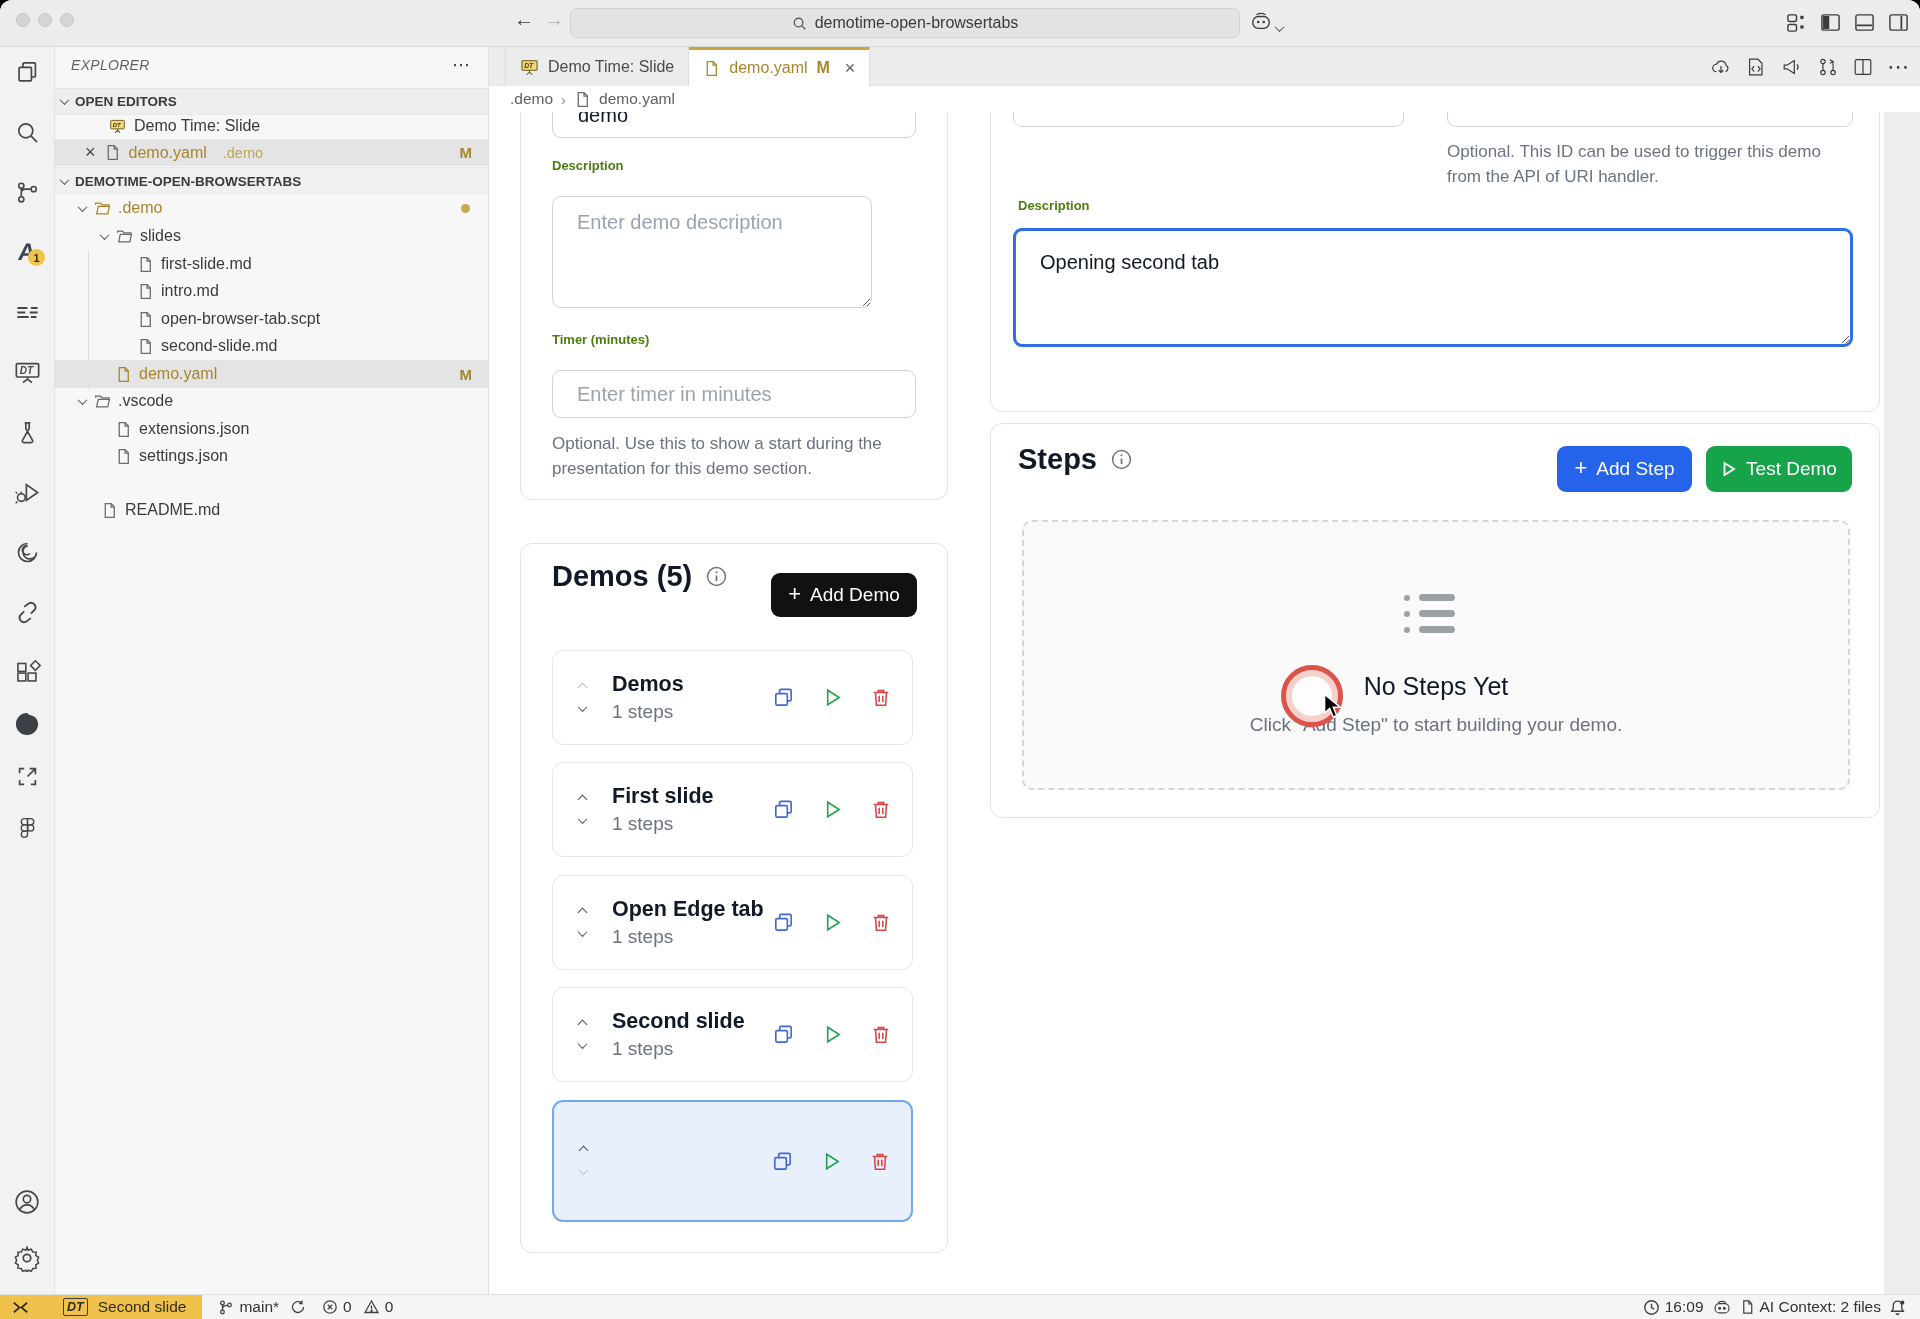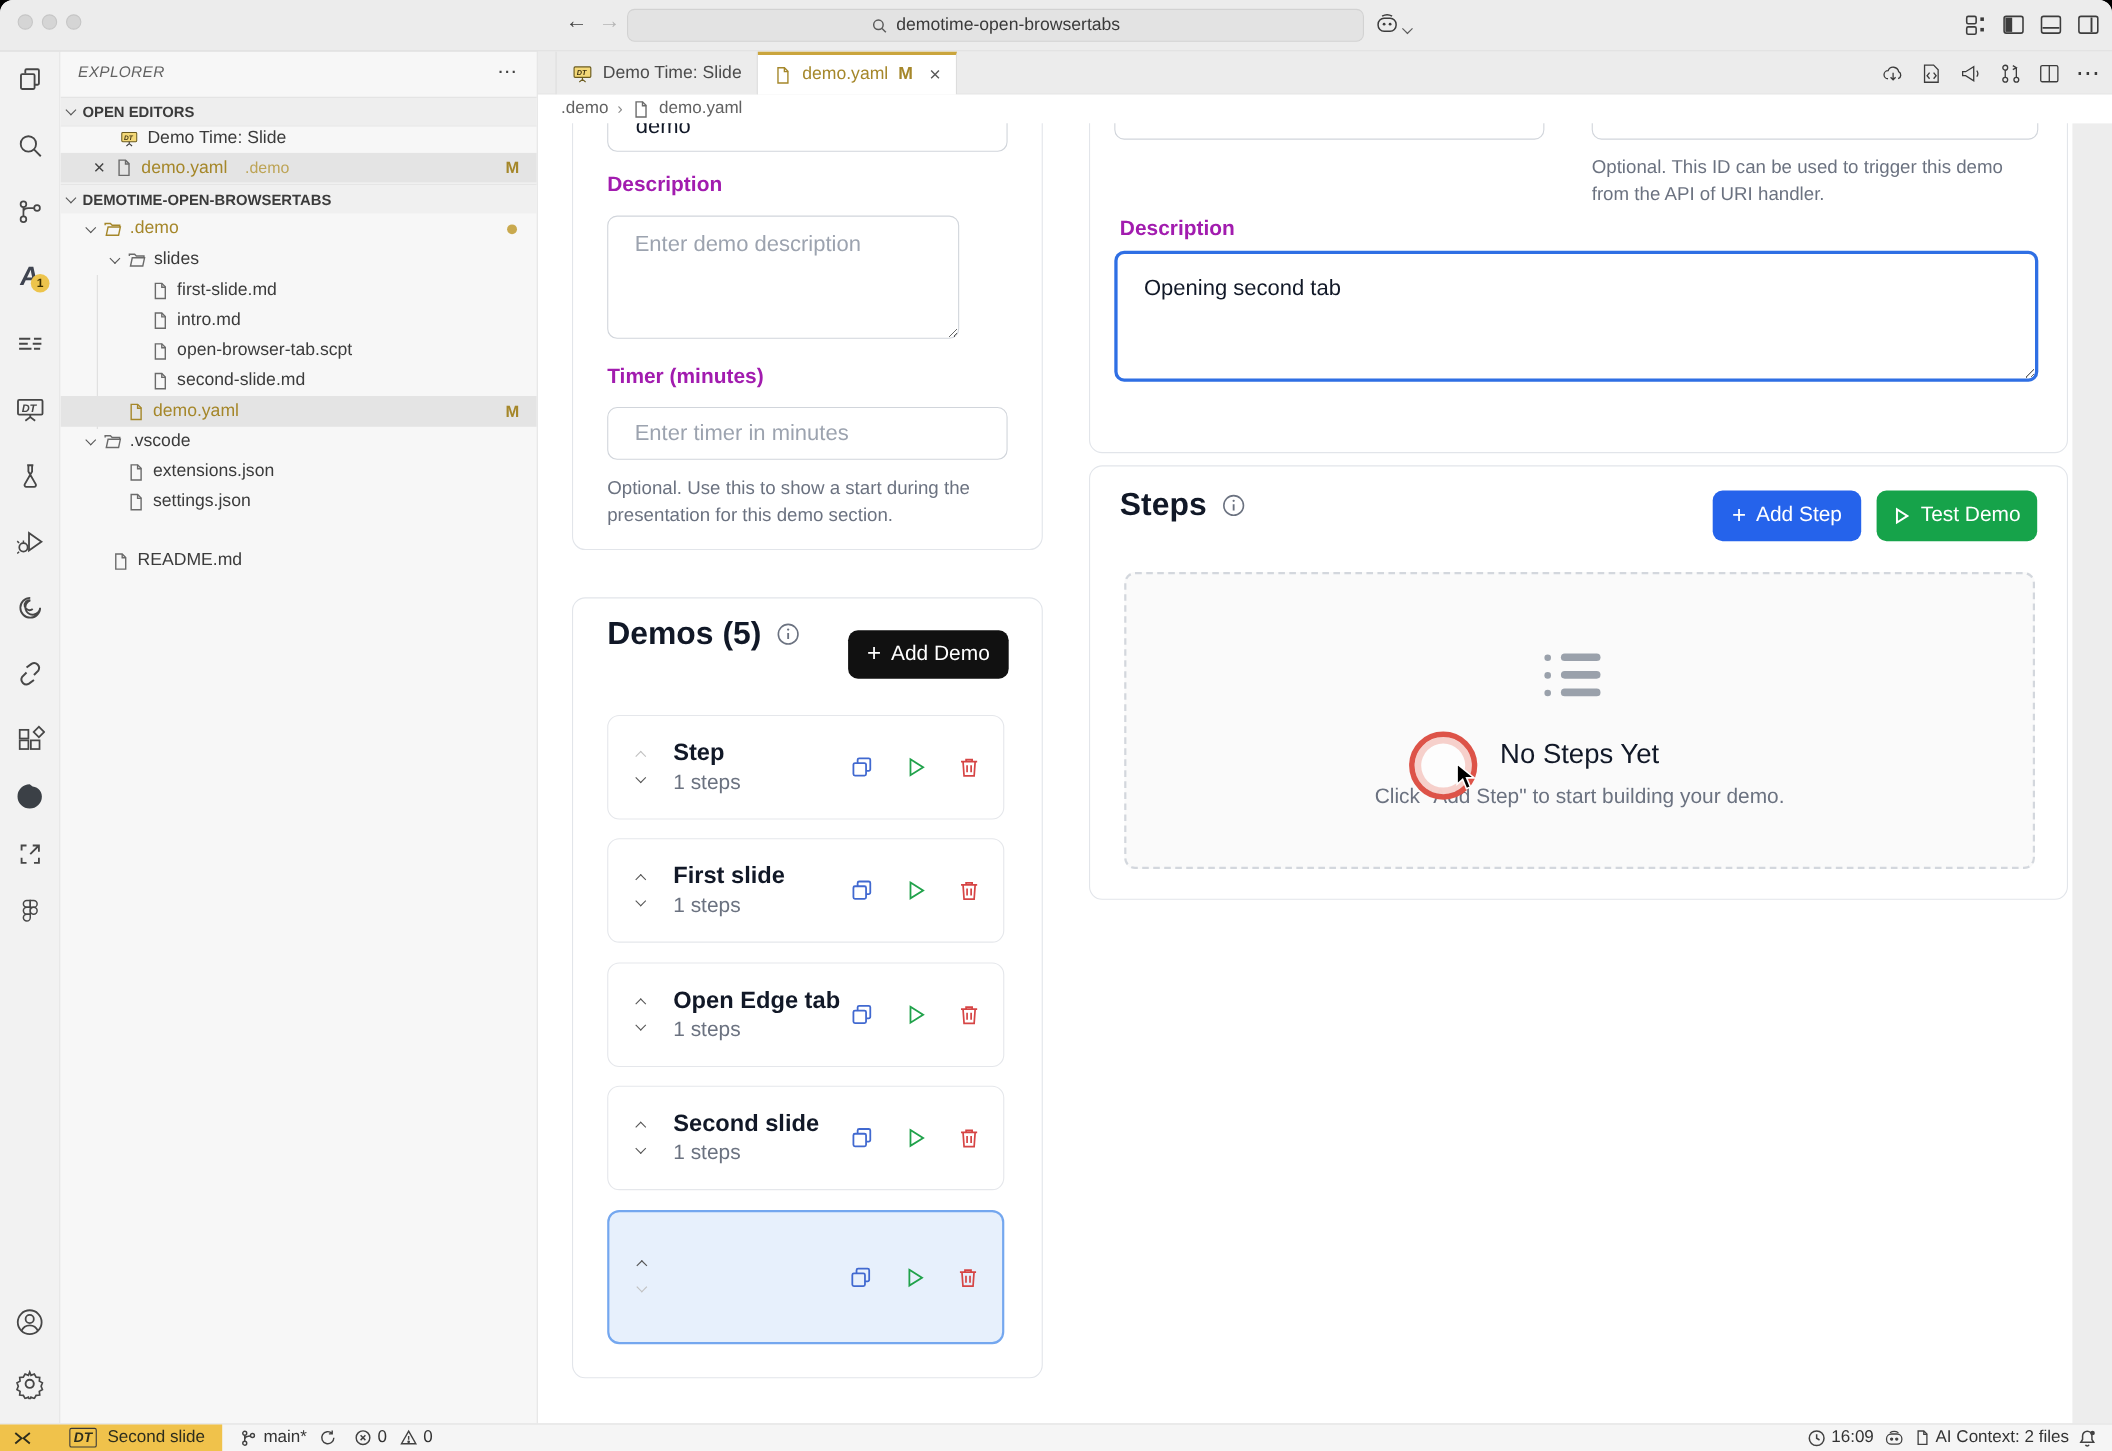--- a/index.html
+++ b/index.html
@@ -45,21 +45,21 @@
   .tab.inactive{margin-left:16px;border-left:1px solid #ddd;background:#ececec;}
   .tab.active{background:#fff;border-top:3px solid #caa53d;color:#a5872a;}
   .tab .close{margin-left:6px;font-size:18px;color:#5a5a5a;}
   .eactions{position:absolute;right:10px;top:0;height:39px;display:flex;align-items:center;gap:13px;color:#3c3c3c;}
   .eactions svg{stroke:#3c3c3c;fill:none;stroke-width:1.3;}
   .breadcrumb{position:absolute;top:39px;left:0;width:100%;height:26px;background:#fff;display:flex;align-items:center;gap:8px;padding-left:21px;font-size:15.5px;color:#616161;}
   .breadcrumb .sep{color:#8a8a8a;font-size:15px;}
   
   .webview{position:absolute;top:65px;left:0;width:1431px;height:1182px;background:#fff;overflow:hidden;color:#111827;}
   .wcard{position:absolute;background:#fff;border:1.5px solid #e2e5ea;border-radius:12px;}
-  .flabel{position:absolute;font-size:19px;font-weight:600;color:#a21caf;}
+  .flabel{position:absolute;font-size:13px;font-weight:600;color:#4d7c0f;}
   .winput{position:absolute;border:1.5px solid #d1d5db;border-radius:9px;background:#fff;font-size:20px;color:#111827;padding:0 24px;}
   .winput::placeholder,.wtextarea::placeholder{color:#9ca3af;}
   .wtextarea{position:absolute;border:1.5px solid #d1d5db;border-radius:9px;background:#fff;font-size:20px;color:#111827;padding:14px 24px;}
   .cutinput{position:absolute;border:1.5px solid #d1d5db;border-radius:9px;background:#fff;overflow:hidden;}
   .cutinput span{position:absolute;left:25px;top:9px;font-size:20px;color:#111827;}
   .help{position:absolute;font-size:17px;line-height:1.45;color:#6b7280;}
   .h2row{position:absolute;display:flex;align-items:center;gap:14px;}
   .h2row .h2{font-size:29px;font-weight:700;color:#111827;}
   .infoi{width:21px;height:21px;}
   .btn{position:absolute;display:flex;align-items:center;justify-content:center;gap:9px;color:#fff;font-size:19px;font-weight:500;border-radius:9px;}
@@ -442,21 +442,21 @@
         <span class="plus">+</span>
         <span>Add Demo</span>
       </div>
 
       <div class="demoitem" style="top:538px;height:95px">
         <span class="dchev">
             <span class="chev up dim"></span>
             <span class="chev down"></span>
           </span>
         <span>
-            <div class="dtitle">Step</div>
+            <div class="dtitle">Demos</div>
             <div class="dsteps">1 steps</div>
           </span>
         <span class="dacts">
           <svg width="23" height="23" viewBox="0 0 24 24" stroke="#4169d0">
               <path d="M8 8 V5 a1.5 1.5 0 0 1 1.5-1.5 h9 A1.5 1.5 0 0 1 20 5 v9 a1.5 1.5 0 0 1-1.5 1.5 H16"></path>
               <rect x="4" y="8" width="12" height="12" rx="1.5"></rect>
             </svg>
           <svg width="23" height="23" viewBox="0 0 24 24" stroke="#21a24b">
               <path d="M7 4.5 L19 12 L7 19.5 Z"></path>
             </svg>

